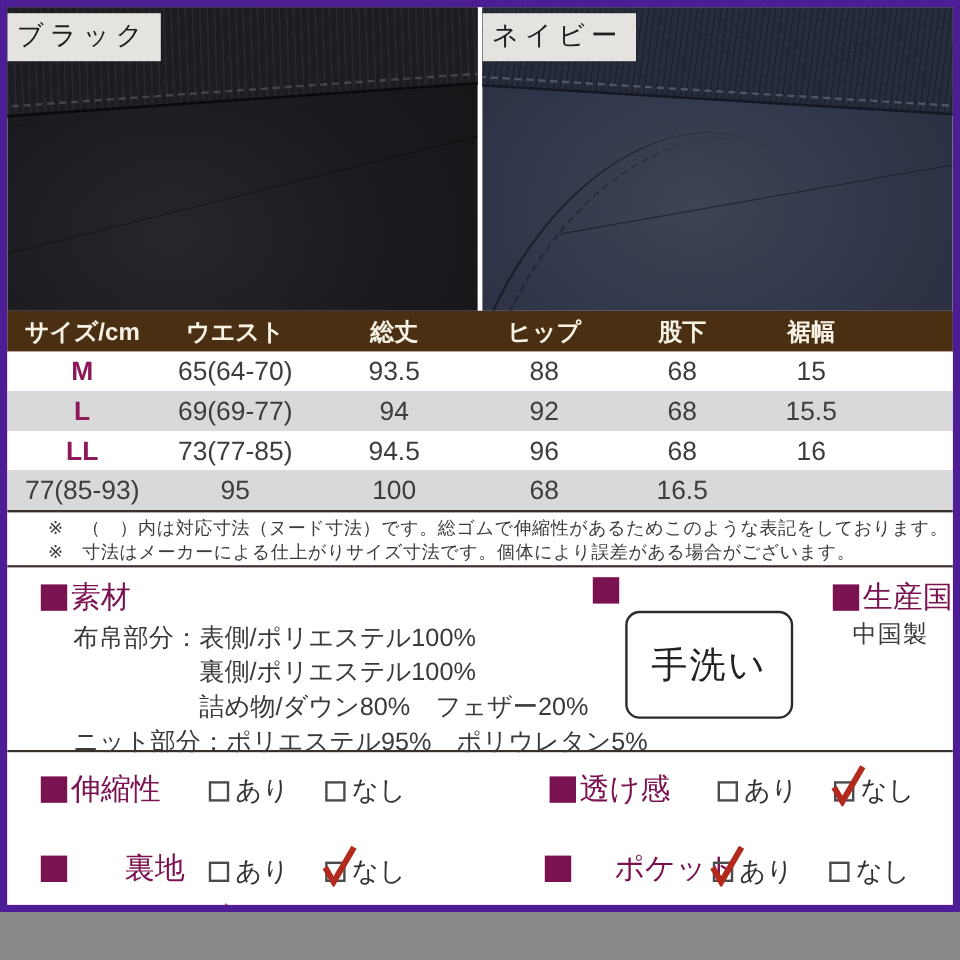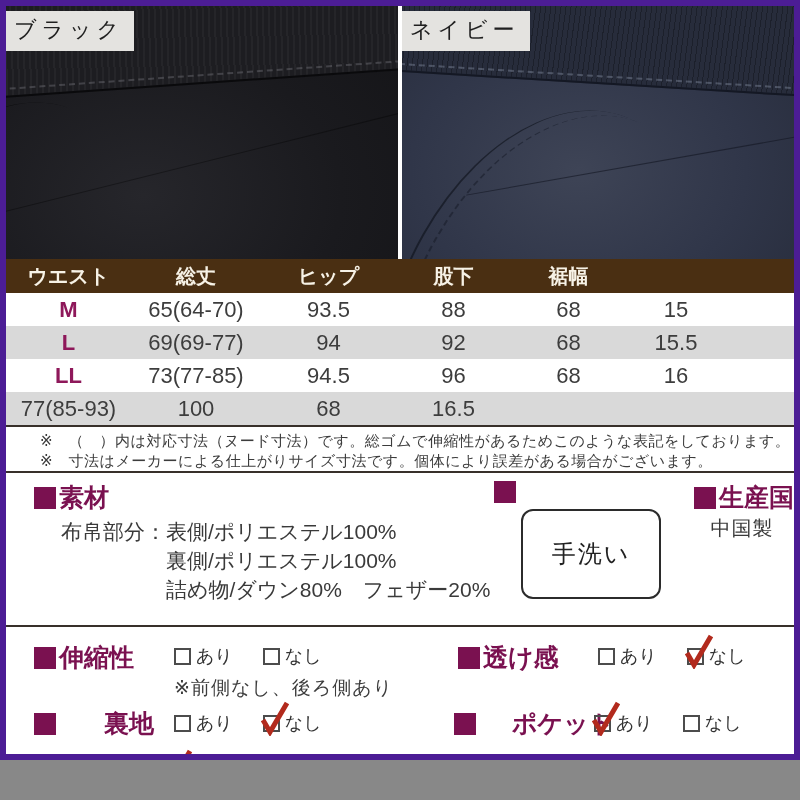--- a/index.html
+++ b/index.html
@@ -48,36 +48,36 @@
   .boxed { position:relative; width:800px; border:2px solid #38302a; border-left:none; border-right:none; }
   .notes-box { height:48px; border-top:2px solid #38302a; padding:4px 10px 0 34px; }
   .note-line { font-size:15px; line-height:20px; color:#3c3c3c; letter-spacing:0.5px; }
   .materials-box { height:154px; border-top:none; }
   .checks-box { height:172px; border-top:none; margin-top:0; }
   .notes-box, .materials-box, .checks-box { background:#fff; }
   .materials-box { border-bottom:2px solid #38302a; }
   .checks-box { border-bottom:2px solid #38302a; }
 
   .sec-title { position:absolute; display:flex; align-items:center; gap:3px;
-    color:#7a1150; font-weight:bold; font-size:25px; white-space:nowrap; }
+    color:#7a1150; font-weight:normal; font-size:25px; white-space:nowrap; }
   .bullet { display:inline-block; width:22px; height:22px; background:#7a1150; }
 
   .mat-lines { position:absolute; left:55px; top:44px; }
   .mat-line { display:flex; font-size:21px; line-height:29px; color:#3a3a3a; }
   .mat-line .spacer { display:inline-block; width:105px; }
 
   .care-box { position:absolute; left:515px; top:36px; width:140px; height:90px;
     border:2px solid #2b2b2b; border-radius:12px; display:flex; align-items:center;
-    justify-content:center; font-size:24px; color:#222; letter-spacing:2px;font-family:Liberation Serif, serif; }
+    justify-content:center; font-size:30px; color:#222; letter-spacing:2px;font-family:Liberation Serif, serif; }
   .country-val { position:absolute; left:676px; top:42px; width:120px; text-align:center;
     font-size:20px; color:#3a3a3a; letter-spacing:1px; }
 
   
   .opts { position:absolute; display:flex; align-items:center; }
-  .opt { display:flex; align-items:center; margin-right:30px; font-size:18px; color:#333; }
+  .opt { display:flex; align-items:center; margin-right:30px; font-size:22px; color:#333; }
   .cbox { position:relative; width:17px; height:17px; border:2px solid #4c4c4c; margin-right:5px; flex:none; }
   .check { position:absolute; top:-17px; left:-6px; width:32px; height:36px; }
   .spec-note { position:absolute; font-size:19px; color:#3c3c3c; letter-spacing:1px; }
 </style>
 </head>
 <body>
 
 <div class="page">
 
   <div class="photos">
@@ -91,20 +91,21 @@
       <div class="band band-navy"></div>
       <div class="seam-diag seam-n"></div>
       <div class="pocket-arc arc-navy"></div>
       <div class="pocket-arc arc-navy2"></div>
       <div class="photo-label">ネイビー</div>
     </div>
   </div>
 
   <div class="size-table">
     <div class="t-row t-head">
+      <div class="cell">サイズ/cm</div>
       <div class="cell">ウエスト</div>
       <div class="cell">総丈</div>
       <div class="cell">ヒップ</div>
       <div class="cell">股下</div>
       <div class="cell">裾幅</div>
       <div class="cell"></div>
     </div>
     <div class="t-row t-data">
       <div class="cell size-cell">M</div>
       <div class="cell">65(64-70)</div>
@@ -127,20 +128,21 @@
       <div class="cell size-cell">LL</div>
       <div class="cell">73(77-85)</div>
       <div class="cell">94.5</div>
       <div class="cell">96</div>
       <div class="cell">68</div>
       <div class="cell">16</div>
       <div class="cell"></div>
     </div>
     <div class="t-row t-data alt">
       <div class="cell">77(85-93)</div>
+      <div class="cell">95</div>
       <div class="cell">100</div>
       <div class="cell">68</div>
       <div class="cell">16.5</div>
       <div class="cell"></div>
     </div>
   </div>
 
   <div class="boxed notes-box">
     <div class="note-line">※　（　）内は対応寸法（ヌード寸法）です。総ゴムで伸縮性があるためこのような表記をしております。</div>
     <div class="note-line">※　寸法はメーカーによる仕上がりサイズ寸法です。個体により誤差がある場合がございます。</div>
@@ -157,20 +159,24 @@
         <span>表側/ポリエステル100%</span>
       </div>
       <div class="mat-line">
         <span class="spacer"></span>
         <span>裏側/ポリエステル100%</span>
       </div>
       <div class="mat-line">
         <span class="spacer"></span>
         <span>詰め物/ダウン80%　フェザー20%</span>
       </div>
+      <div class="mat-line">
+        <span>ニット部分：</span>
+        <span>ポリエステル95%　ポリウレタン5%</span>
+      </div>
     </div>
 
     <div class="sec-title" style="left:488px; top:8px;">
       <span class="bullet"></span>
     </div>
     <div class="care-box">手洗い</div>
 
     <div class="sec-title" style="left:672px; top:8px;margin-left:16px;">
       <span class="bullet"></span>
       <span>生産国</span>
@@ -191,21 +197,20 @@
         </span>
         <span>あり</span>
       </span>
       <span class="opt">
         <span class="cbox">
           
         </span>
         <span>なし</span>
       </span>
     </div>
-    <div class="spec-note" style="left:168px; top:48px;">※前側なし、後ろ側あり</div>
 
     <div class="sec-title" style="left:452px; top:14px;">
       <span class="bullet"></span>
       <span>透け感</span>
     </div>
     <div class="opts" style="left:592px; top:17px;">
       <span class="opt">
         <span class="cbox">
           
         </span>

